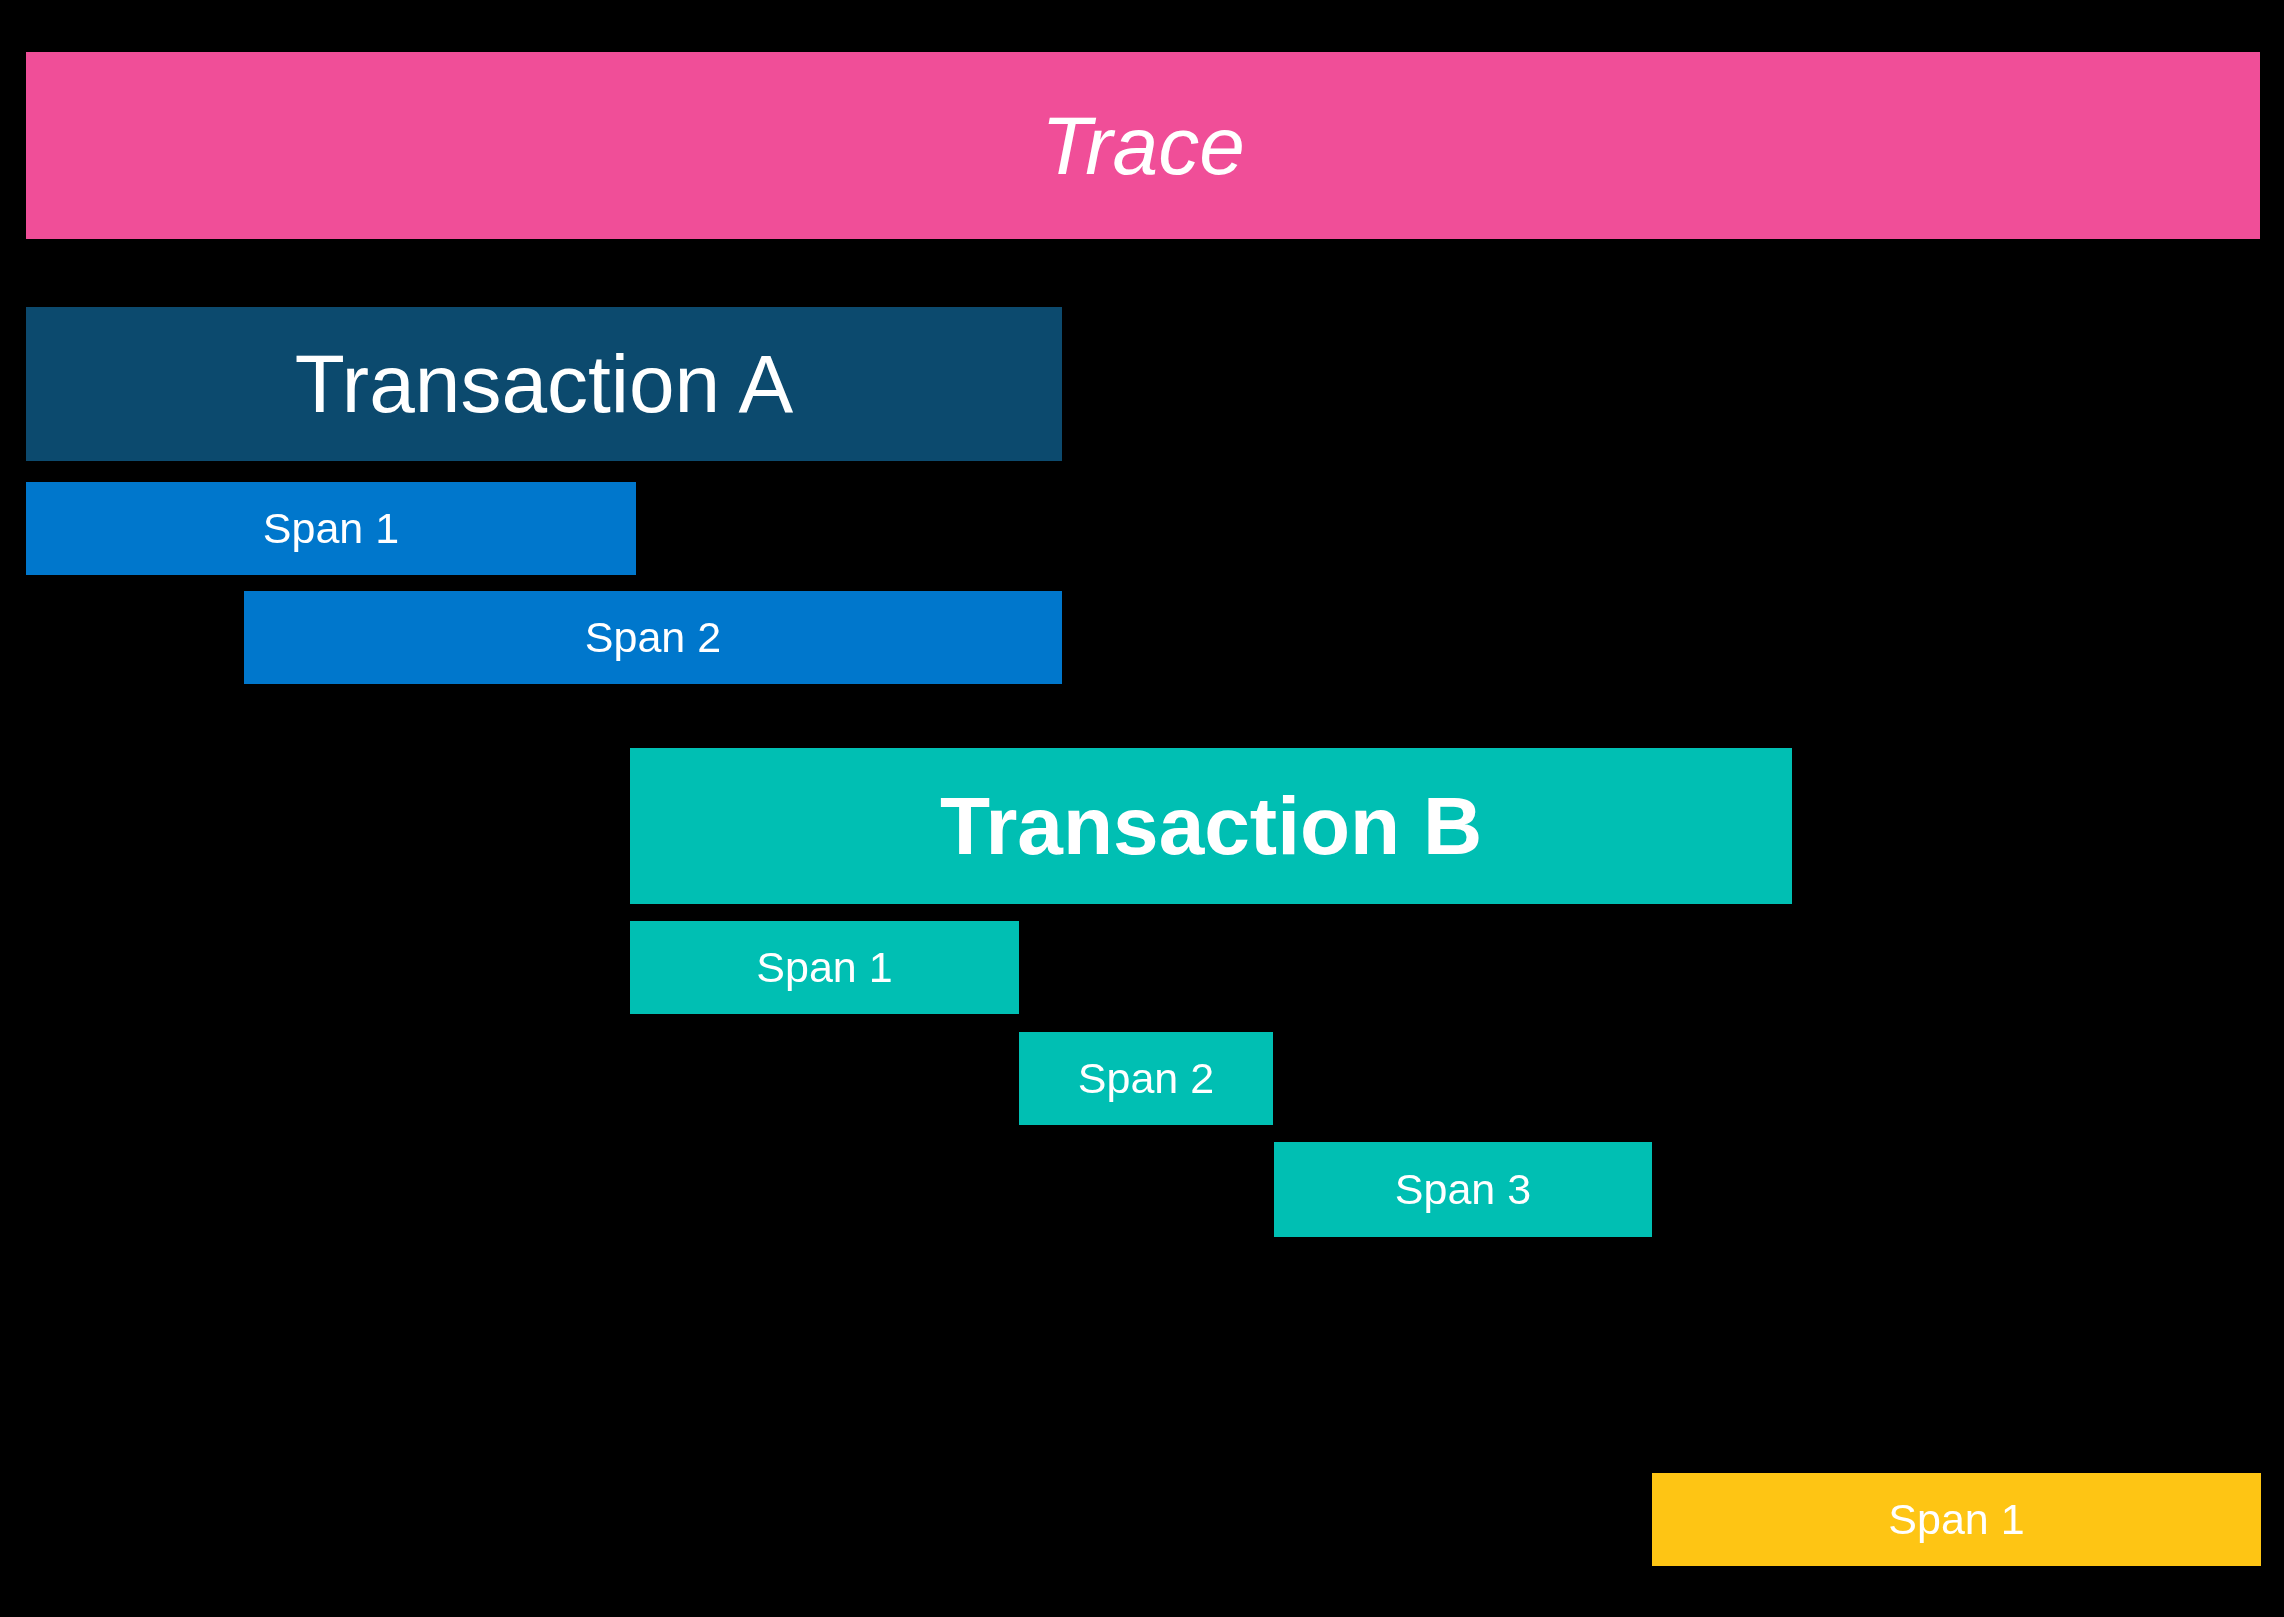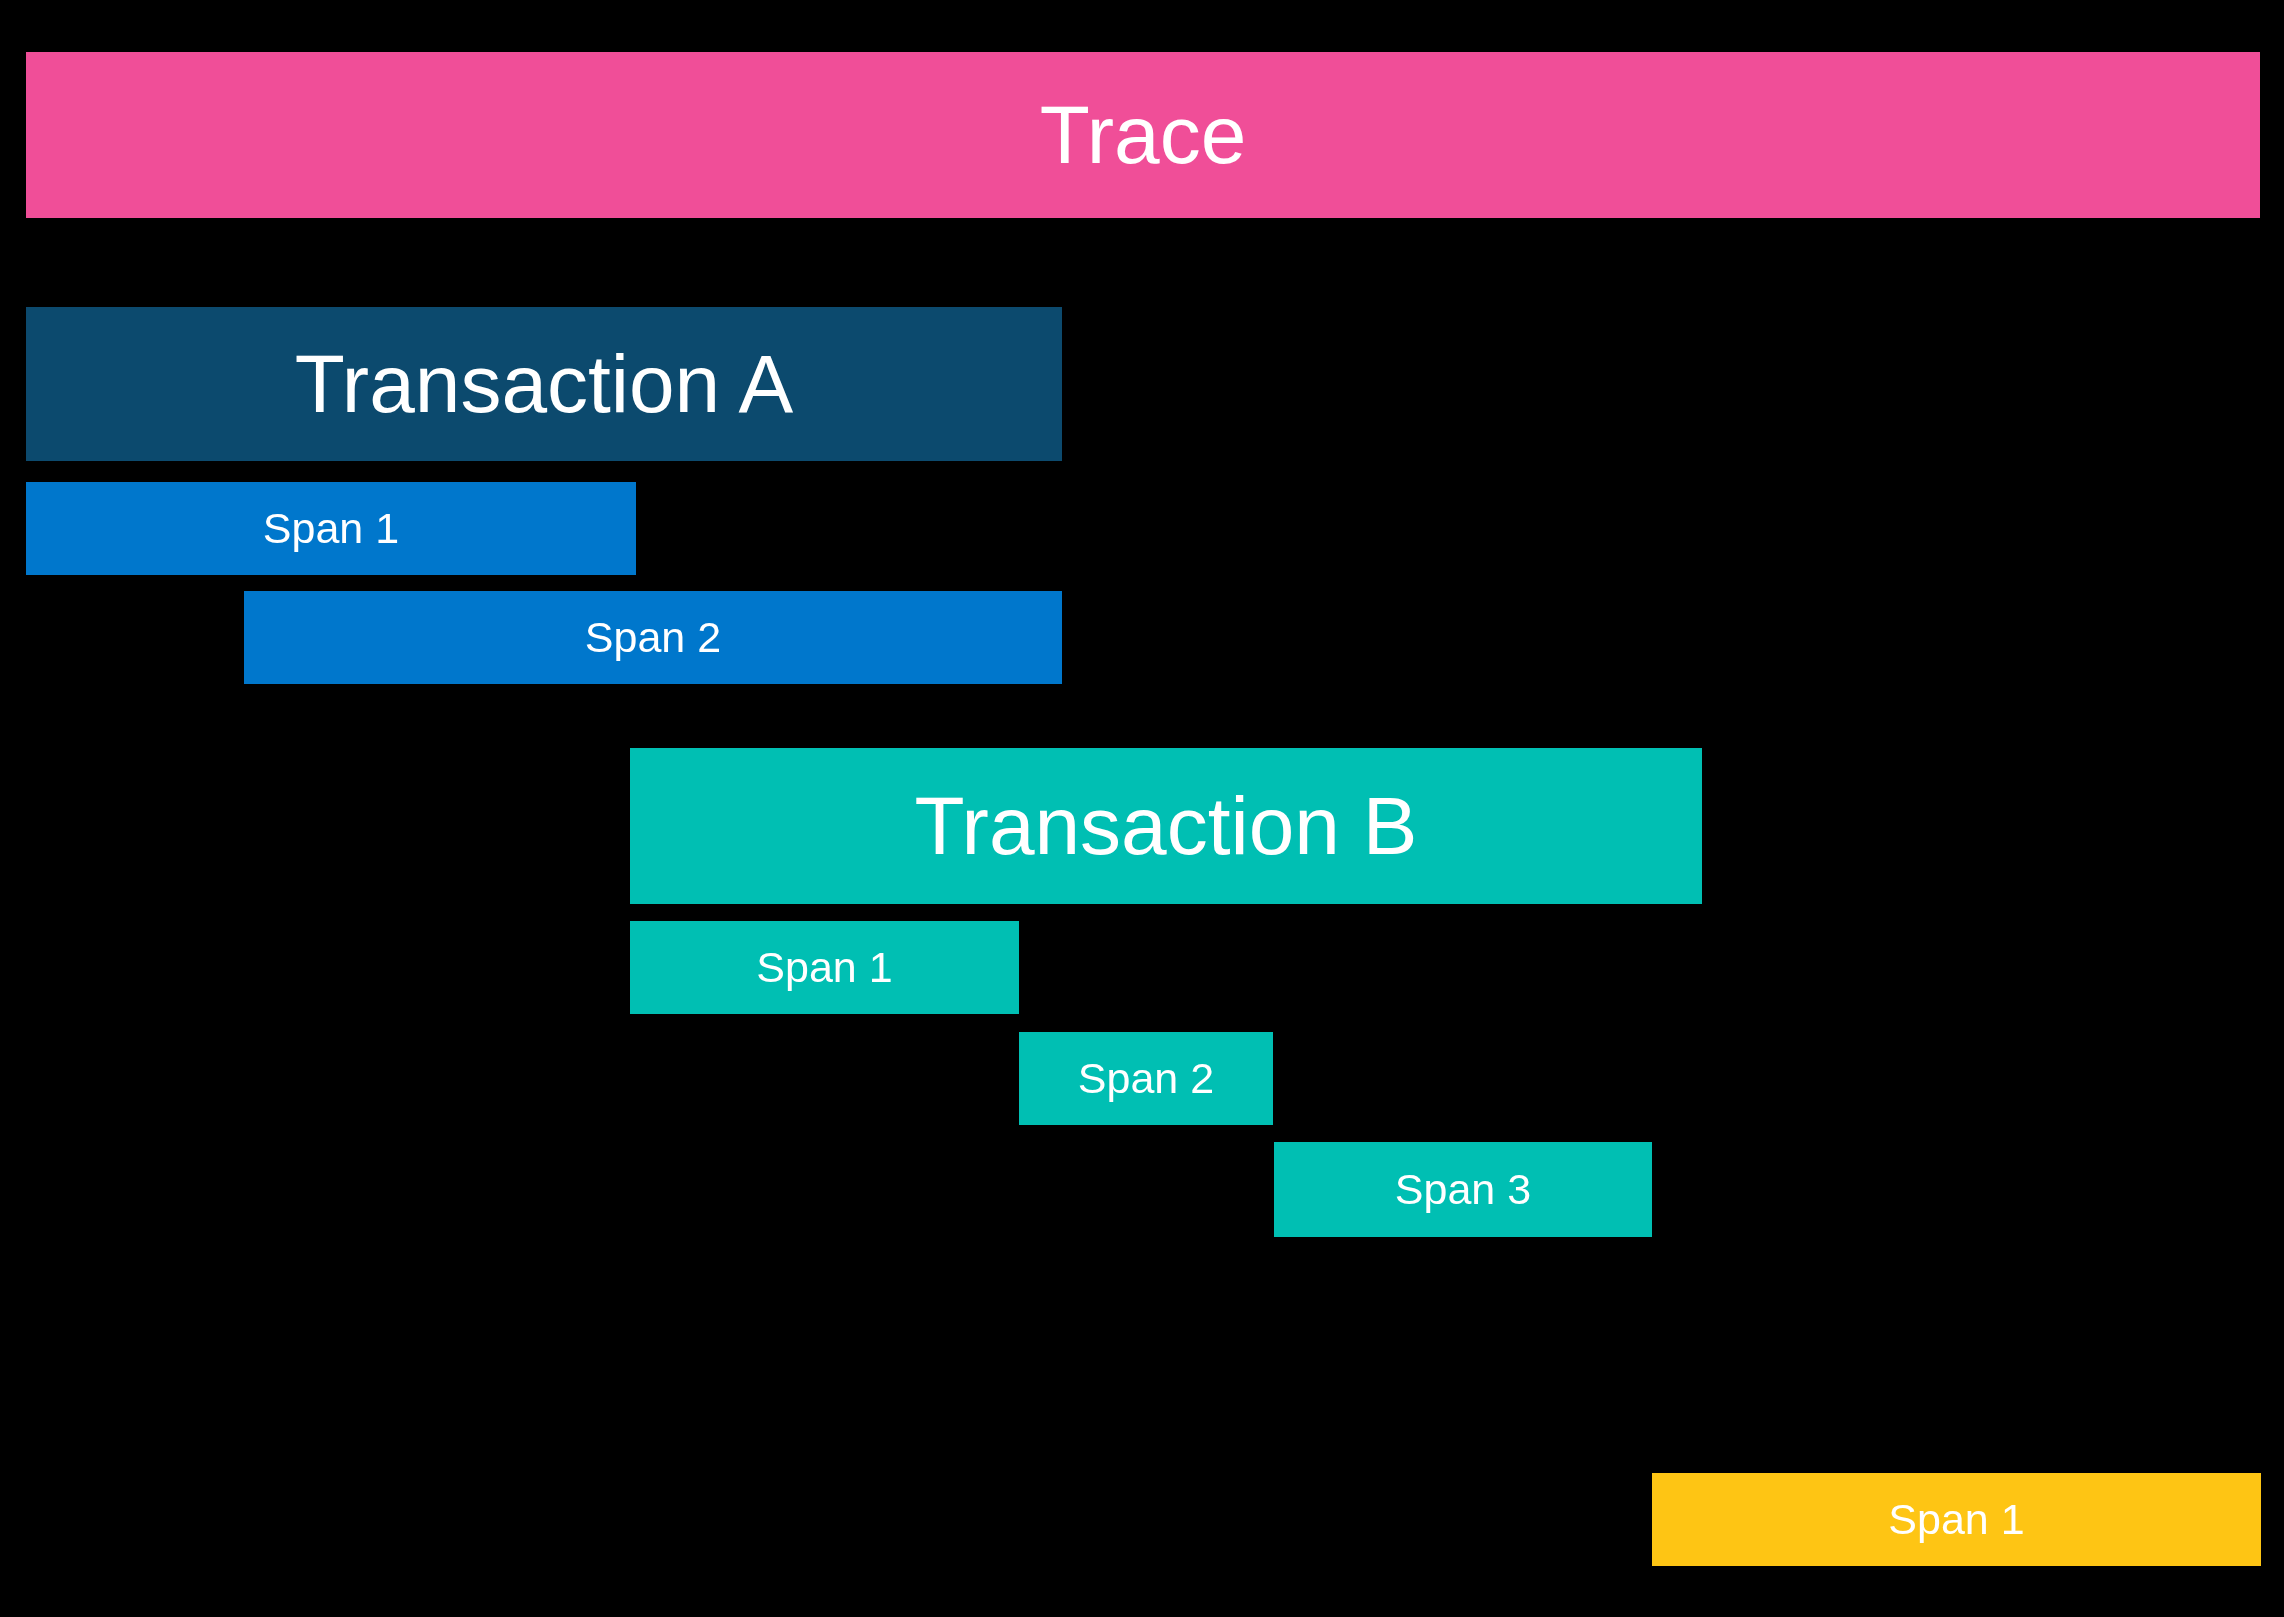--- a/index.html
+++ b/index.html
@@ -19,27 +19,27 @@
     position: absolute;
     display: flex;
     align-items: center;
     justify-content: center;
     color: #FFFFFF;
     white-space: nowrap;
   }
   .title-text { font-size: 82px; }
   .span-text  { font-size: 43px; }
 
-  .trace  { left: 26px;   top: 52px;   width: 2234px; height: 166px; background: #F04E98; }
+  .trace  { left: 26px;   top: 52px;   width: 2234px; height: 187px; background: #F04E98; font-style: italic; }
 
   .ta     { left: 26px;   top: 307px;  width: 1036px; height: 154px; background: #0077CC; }
   .ta-s1  { left: 26px;   top: 482px;  width: 610px;  height: 93px; background: #0077CC; }
   .ta-s2  { left: 244px;  top: 591px;  width: 818px; height: 93px; background: #0077CC; }
 
-  .tb     { left: 630px;  top: 748px;  width: 1072px; height: 156px; background: #00BFB3; }
+  .tb     { left: 630px;  top: 748px;  width: 1162px; height: 156px; background: #00BFB3; font-weight: bold; }
   .tb-s1  { left: 630px;  top: 921px; width: 389px;  height: 93px; background: #00BFB3; }
   .tb-s2  { left: 1019px; top: 1032px; width: 254px;  height: 93px; background: #00BFB3; }
   .tb-s3  { left: 1274px; top: 1142px; width: 378px;  height: 95px; background: #00BFB3; }
 
   .tc     { left: 1652px; top: 1300px; width: 609px;  height: 158px; background: #FEC514; }
   .tc-s1  { left: 1652px; top: 1473px; width: 609px;  height: 93px; background: #FEC514; }
 </style>
 </head>
 <body>
 

